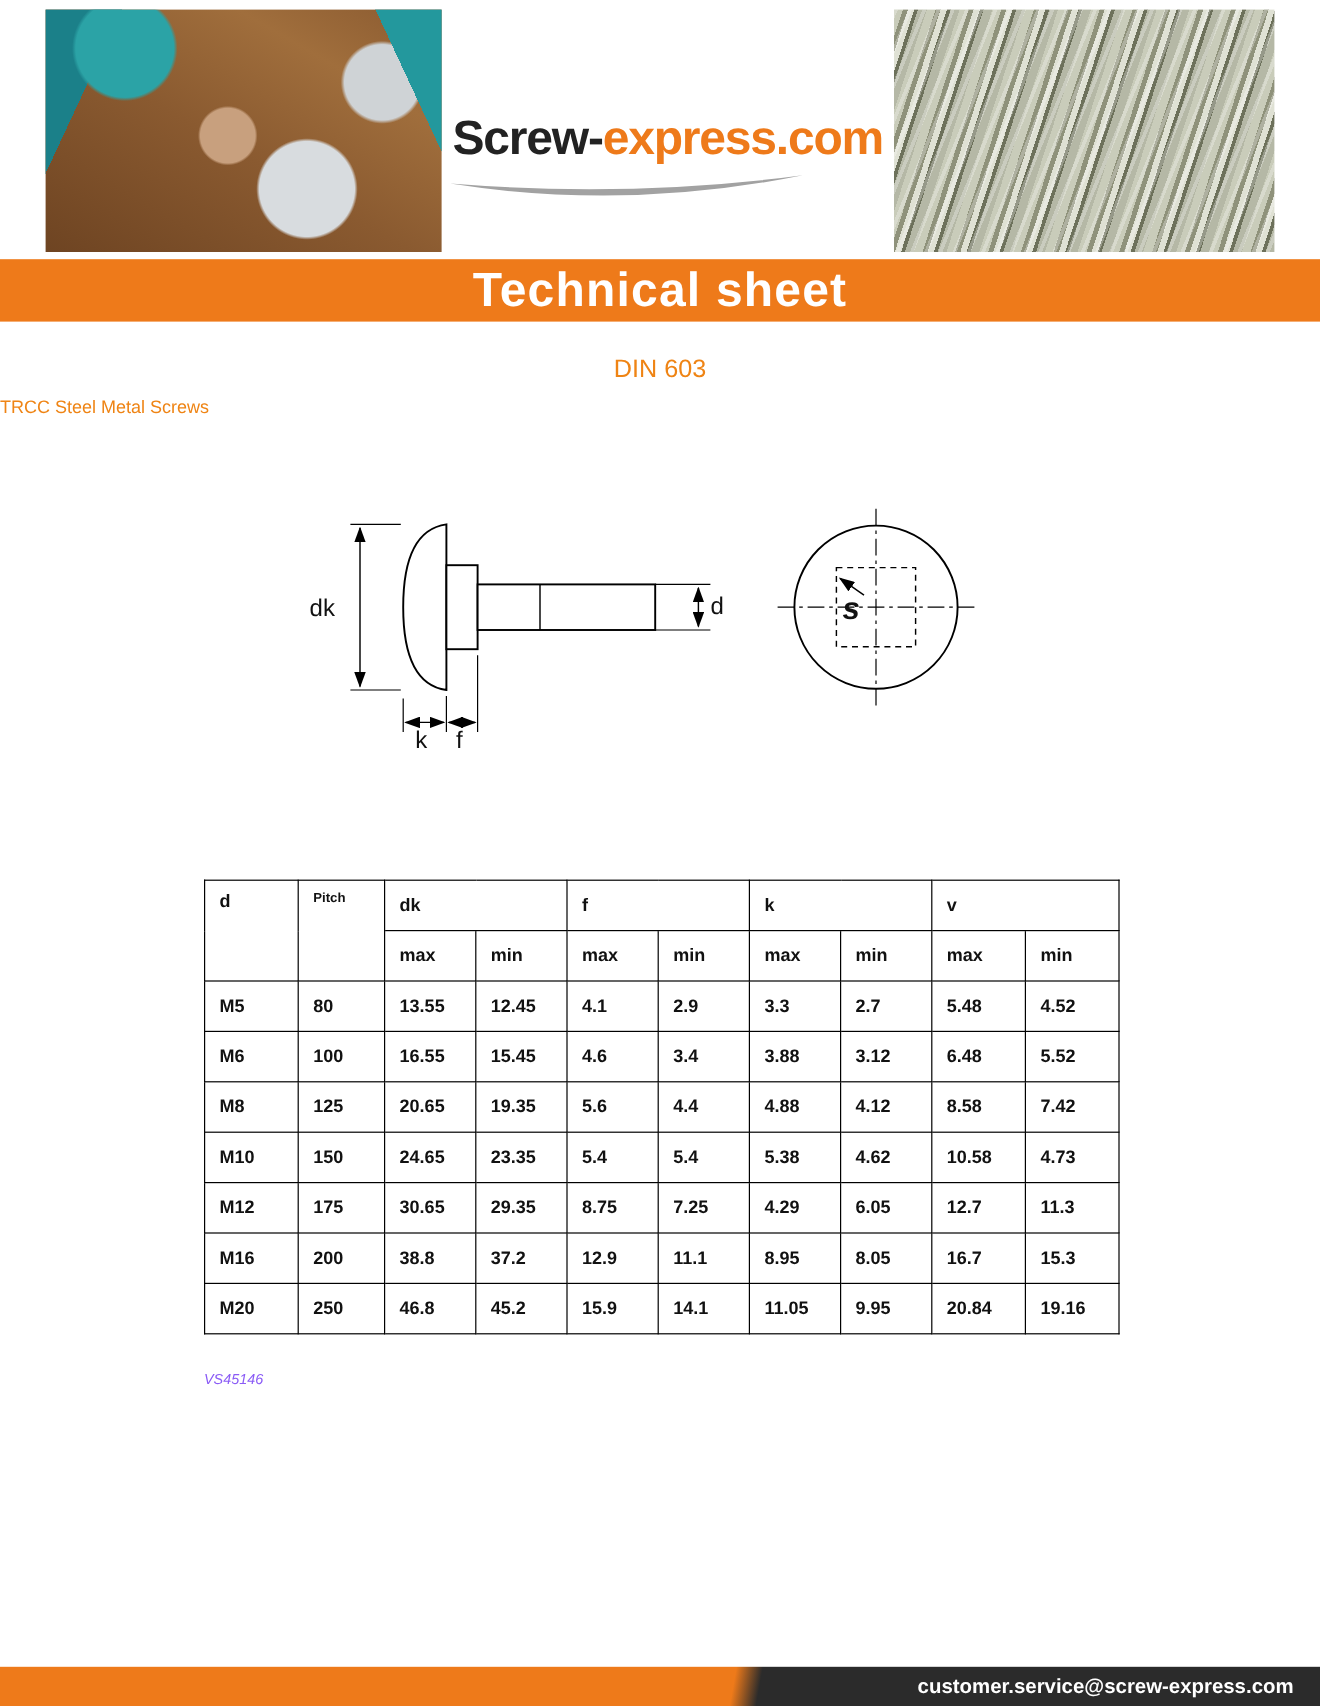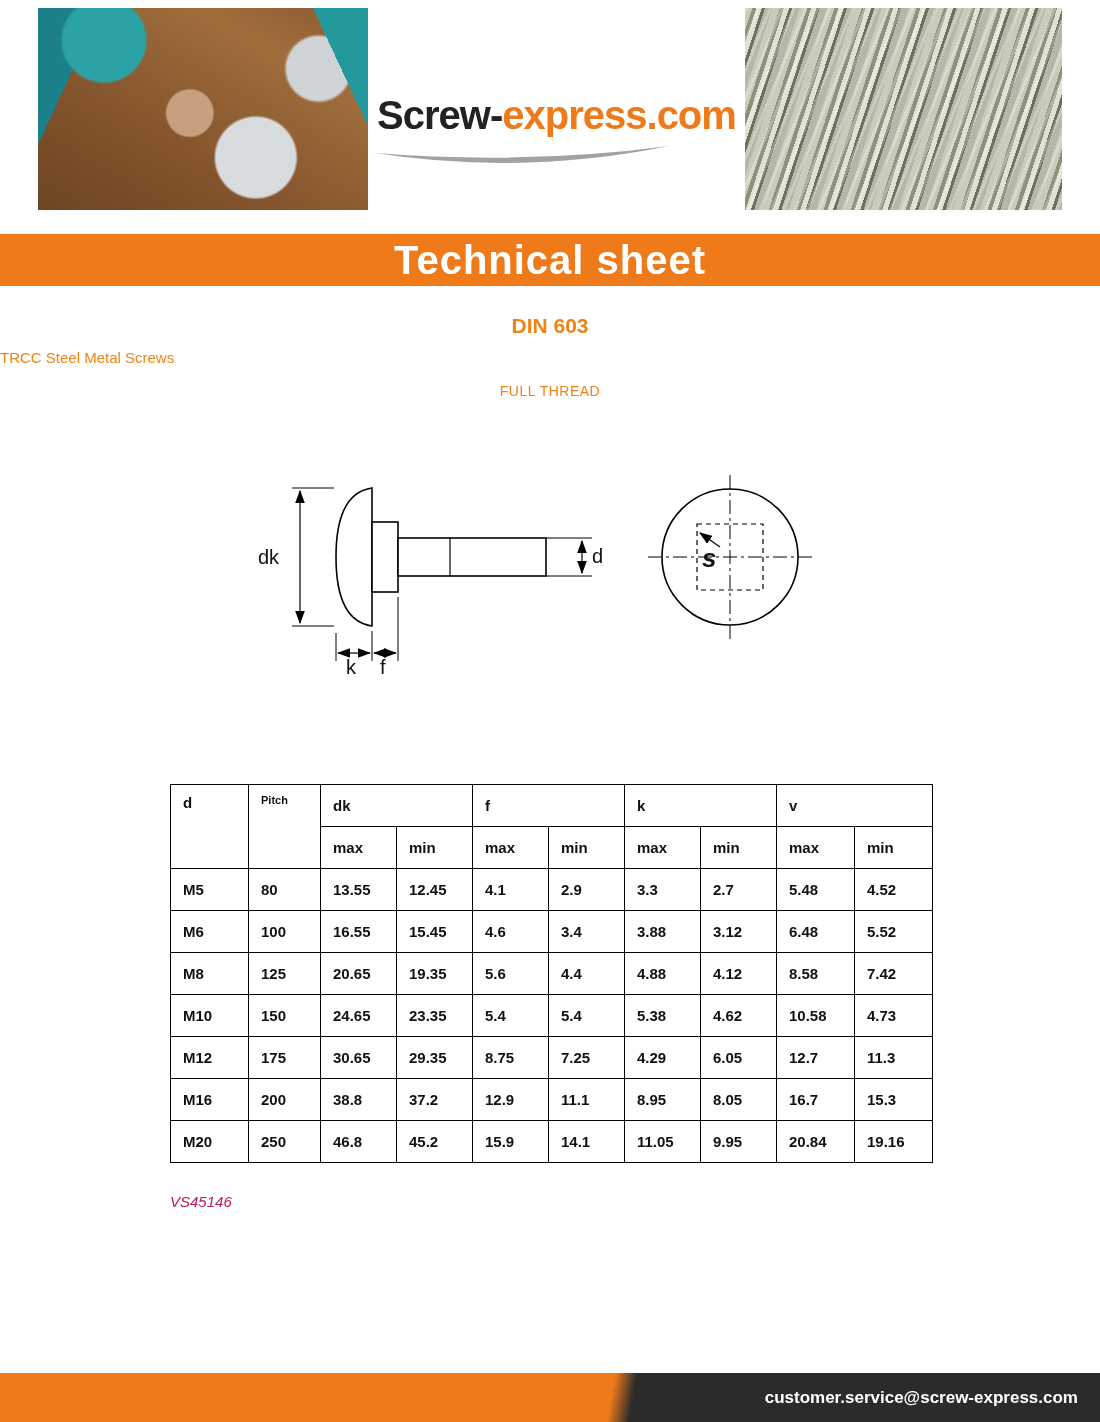--- a/index.html
+++ b/index.html
@@ -26,48 +26,48 @@
     background:
       repeating-linear-gradient(112deg, rgba(255,255,255,.28) 0 3px, transparent 3px 11px),
       repeating-linear-gradient(108deg, #c9ccba 0 7px, #8f927b 7px 11px, #dfe1d4 11px 16px, #6d715b 16px 19px, #b5b8a6 19px 26px);
   }
   .logo-wrap { flex: 1; display: flex; flex-direction: column; align-items: center; justify-content: center; }
   .logo-text { font-size: 40px; font-weight: bold; letter-spacing: -1px; color: #222; white-space: nowrap; margin-top: 43px; }
   .logo-text .logo-orange { color: #ee7a1a; }
   .logo-swoosh { margin-top: 4px; margin-right: 70px; }
 
   
-  .banner { margin-top: 24px; height: 52px; background: #ee7a1a; color: #fff;
+  .banner { margin-top: 6px; height: 52px; background: #ee7a1a; color: #fff;
             text-align: center; font-size: 40px; font-weight: bold; line-height: 52px; letter-spacing: 1px; }
 
   
-  .std-title   { margin-top: 28px; text-align: center; color: #ef8414; font-size: 21px; font-weight: bold; }
+  .std-title   { margin-top: 28px; text-align: center; color: #ef8414; font-size: 21px; font-weight: normal; }
   .sub-title   { margin-top: 11px; text-align: left; color: #ef8414; font-size: 15px; }
   .thread-note { margin-top: 17px; text-align: center; color: #ef8414; font-size: 14px; letter-spacing: .5px; }
 
   
   .diagram-wrap { margin-top: 62px; display: flex; justify-content: center; }
   .diagram-wrap svg text { font-family: "Liberation Sans", sans-serif; fill: #111; }
   .dim-label { font-size: 20px; }
   .s-label { font-family: "Liberation Serif", serif; font-style: italic; font-size: 26px; font-weight: bold; }
 
   
   .spec-table { margin: 108px 0 0 170px; border-collapse: collapse; }
   .spec-table th, .spec-table td {
     border: 1.5px solid #000; padding: 0 12px; height: 42px;
     font-size: 15px; font-weight: bold; text-align: left; vertical-align: middle;
     background: #fff; color: #111;
   }
   .spec-table th.rowspan-top { vertical-align: top; padding-top: 9px; }
   .spec-table th.pitch-header { font-size: 11px; font-weight: bold; }
 
-  .ref-note { margin: 30px 0 0 170px; font-style: italic; font-size: 15px; color: #be185d; }
-
-  
-  .footer { position: absolute; left: 0; bottom: 0; width: 100%; height: 49px;
+  .ref-note { margin: 30px 0 0 170px; font-style: italic; font-size: 12px; color: #8b5cf6; }
+
+  
+  .footer { position: absolute; left: 0; bottom: 0; width: 100%; height: 33px;
             background: linear-gradient(100deg, #ee7a1a 0 55.5%, #2b2b2b 57.5% 100%);
             display: flex; align-items: center; justify-content: flex-end; padding-right: 22px; }
   .footer-email { color: #ffffff; font-weight: bold; font-size: 17px; }
 </style>
 </head>
 <body>
 
 <div class="page">
 
   <div class="header">
@@ -78,21 +78,20 @@
         <path d="M3,11 Q150,34 297,4 Q155,23 3,11 Z" fill="#a2a2a2"></path>
       </svg>
     </div>
     <div class="photo photo-right"></div>
   </div>
 
   <div class="banner">Technical sheet</div>
 
   <div class="std-title">DIN 603</div>
   <div class="sub-title">TRCC Steel Metal Screws</div>
-  <div class="thread-note">FULL THREAD</div>
 
   <div class="diagram-wrap">
     <svg width="620" height="215" viewBox="0 0 620 215">
       <defs>
         <marker id="arr" markerWidth="11" markerHeight="8" refX="10" refY="4" orient="auto-start-reverse">
           <path d="M0,0 L11,4 L0,8 Z" fill="#000"></path>
         </marker>
       </defs>
 
       <path d="M132,27 Q96,32 96,96 Q96,160 132,165 Z" fill="#fff" stroke="#000" stroke-width="1.6"></path>

